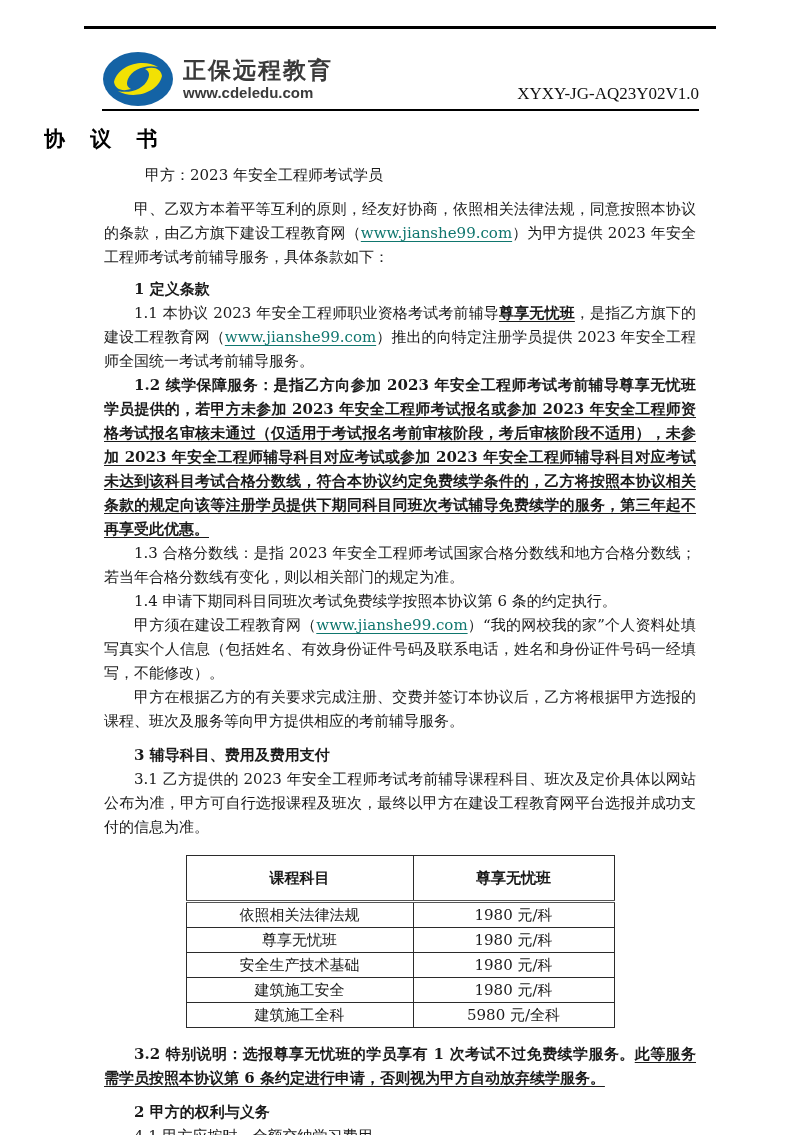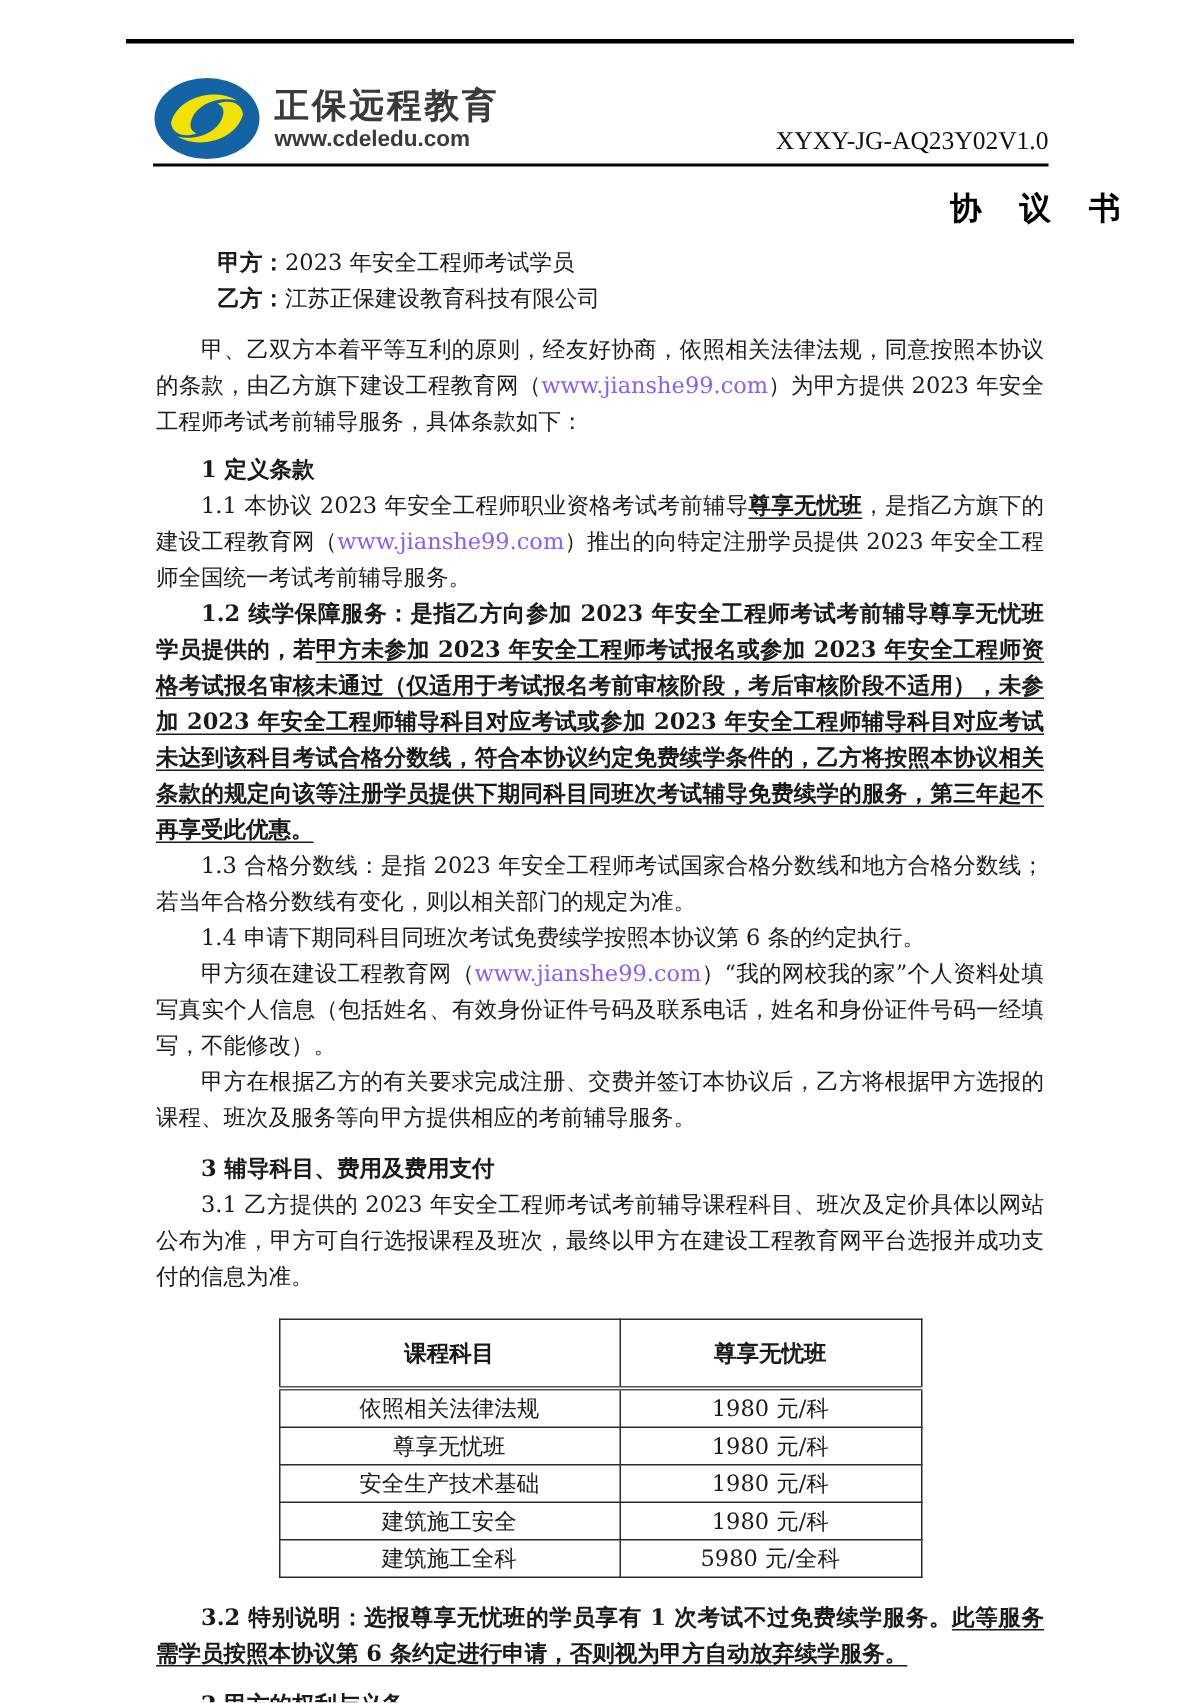--- a/index.html
+++ b/index.html
@@ -23,34 +23,34 @@
     margin:22px 57px 0 58px;height:56px;
   }
   .logo-block{display:flex;align-items:center;}
   .logo-svg{width:72px;height:56px;flex:0 0 auto;}
   .brand-text{margin-left:9px;font-family:"Liberation Sans","DejaVu Sans",sans-serif;color:#3a3a3a;}
   .brand-name{font-size:23px;font-weight:bold;letter-spacing:2px;line-height:26px;}
   .brand-url{font-size:15px;font-weight:bold;line-height:19px;}
   .doc-code{font-family:"Liberation Serif","DejaVu Serif",serif;font-size:17px;color:#111;padding-bottom:1px;}
   .header-rule{margin:2px 57px 0 58px;height:2px;background:#000;}
   .doc-title{
-    margin-top:12px;text-align:right;font-size:21px;font-weight:bold;
+    margin-top:12px;text-align:left;font-size:21px;font-weight:bold;
     letter-spacing:9px;line-height:32px;color:#000;
   }
   .content{padding:0 60px;text-align:justify;}
   .parties{margin-top:8px;}
   .party-line{line-height:24px;}
-  .plabel{font-weight:bold;padding-left:41px;}
+  .plabel{font-weight:normal;padding-left:41px;}
   .para{margin:0;text-indent:2em;line-height:24px;}
   .mt10{margin-top:10px;}
   .mt8{margin-top:8px;}
   .sec-head{font-weight:bold;}
   .b{font-weight:bold;}
   .u{text-decoration:underline;text-underline-offset:3px;}
-  .doclink{color:#8b5cf6;text-underline-offset:3px;cursor:pointer;}
+  .doclink{color:#0f766e;text-decoration:underline;text-underline-offset:3px;cursor:pointer;}
   .course-table{
     border-collapse:collapse;margin:16px auto 14px auto;
     font-size:15px;text-align:center;
   }
   .course-table th,.course-table td{
     border:1px solid #2b2b2b;padding:0;
   }
   .course-table th{
     width:226px;height:44px;font-weight:bold;
     border-bottom:3px double #555;
@@ -81,21 +81,20 @@
   </div>
 
   <div class="header-rule"></div>
 
   <div class="doc-title">协 议 书</div>
 
   <div class="content">
 
     <div class="parties">
       <div class="party-line"><span class="plabel">甲方：</span><span>2023 年安全工程师考试学员</span></div>
-      <div class="party-line"><span class="plabel">乙方：</span><span>江苏正保建设教育科技有限公司</span></div>
     </div>
 
     <p class="para mt10"><span>甲、乙双方本着平等互利的原则，经友好协商，依照相关法律法规，同意按照本协议的条款，由乙方旗下建设工程教育网（</span><a class="doclink">www.jianshe99.com</a><span>）为甲方提供 2023 年安全工程师考试考前辅导服务，具体条款如下：</span></p>
 
     <p class="para sec-head mt8">1 定义条款</p>
     <p class="para"><span>1.1 本协议 2023 年安全工程师职业资格考试考前辅导</span><span class="b u">尊享无忧班</span><span>，是指乙方旗下的建设工程教育网（</span><a class="doclink">www.jianshe99.com</a><span>）推出的向特定注册学员提供 2023 年安全工程师全国统一考试考前辅导服务。</span></p>
     <p class="para b"><span>1.2 续学保障服务：是指乙方向参加 2023 年安全工程师考试考前辅导尊享无忧班学员提供的，若</span><span class="u">甲方未参加 2023 年安全工程师考试报名或参加 2023 年安全工程师资格考试报名审核未通过（仅适用于考试报名考前审核阶段，考后审核阶段不适用），未参加 2023 年安全工程师辅导科目对应考试或参加 2023 年安全工程师辅导科目对应考试未达到该科目考试合格分数线，符合本协议约定免费续学条件的，乙方将按照本协议相关条款的规定向该等注册学员提供下期同科目同班次考试辅导免费续学的服务，第三年起不再享受此优惠。</span></p>
     <p class="para">1.3 合格分数线：是指 2023 年安全工程师考试国家合格分数线和地方合格分数线；若当年合格分数线有变化，则以相关部门的规定为准。</p>
     <p class="para">1.4 申请下期同科目同班次考试免费续学按照本协议第 6 条的约定执行。</p>
 

